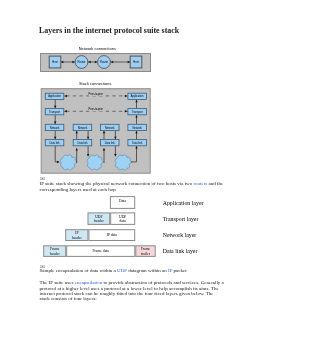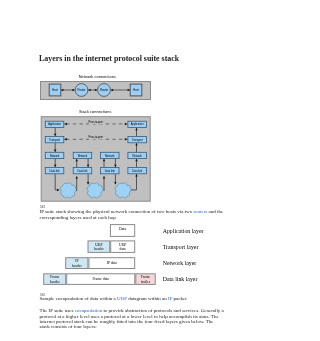--- a/index.html
+++ b/index.html
@@ -1,18 +1,18 @@
 <!DOCTYPE html>
 <html><head>
 <meta charset="utf-8">
 <style>
   html,body{margin:0;padding:0;background:#ffffff;}
   body{width:264px;height:341px;overflow:hidden;
        font-family:"Liberation Serif",serif;color:#202122;}
-  .page{position:absolute;left:0;top:0;width:264px;height:279px;background:#fff;margin-top:28px;}
+  .page{position:absolute;left:0;top:0;width:264px;height:279px;background:#fff;}
 
   .title{position:absolute;left:39px;top:25.5px;font-size:7.9px;font-weight:bold;
          white-space:nowrap;margin:0;}
 
   .fig1wrap{position:absolute;left:39.5px;top:43px;}
   .fig2wrap{position:absolute;left:42px;top:194px;}
 
   .caption{position:absolute;font-size:5.0px;line-height:5.35px;color:#202122;
            text-align:left;}
   .para{position:absolute;font-size:5.0px;line-height:5.35px;color:#202122;}

